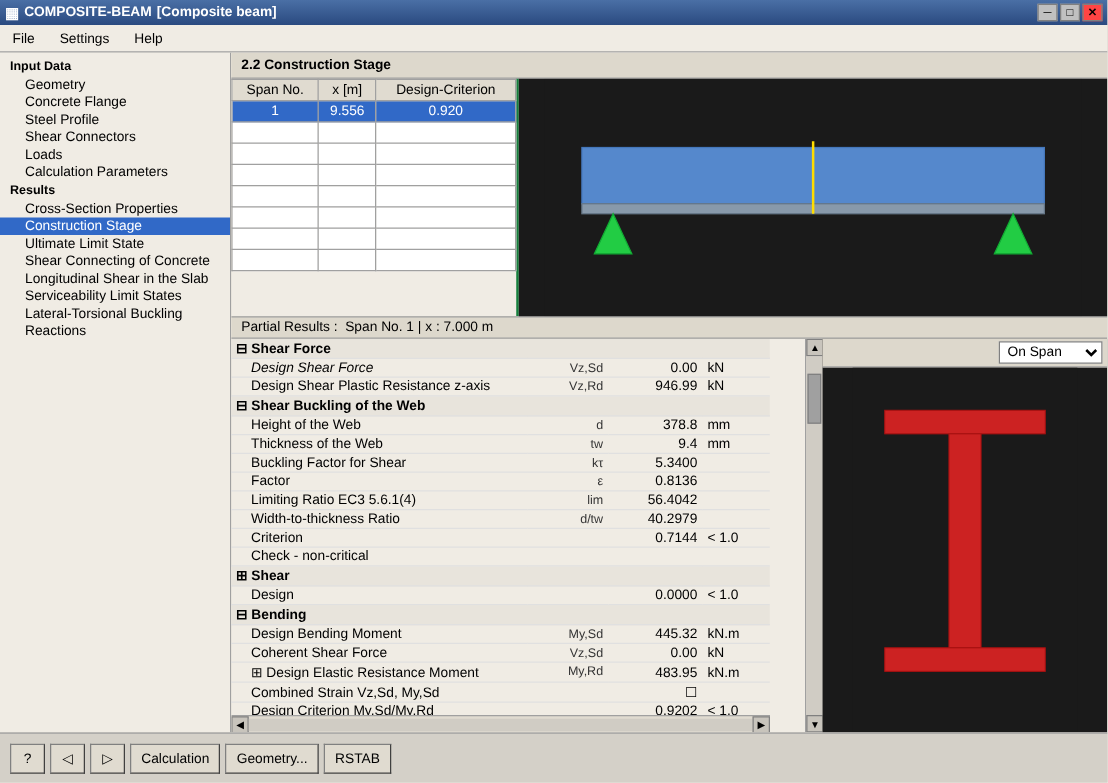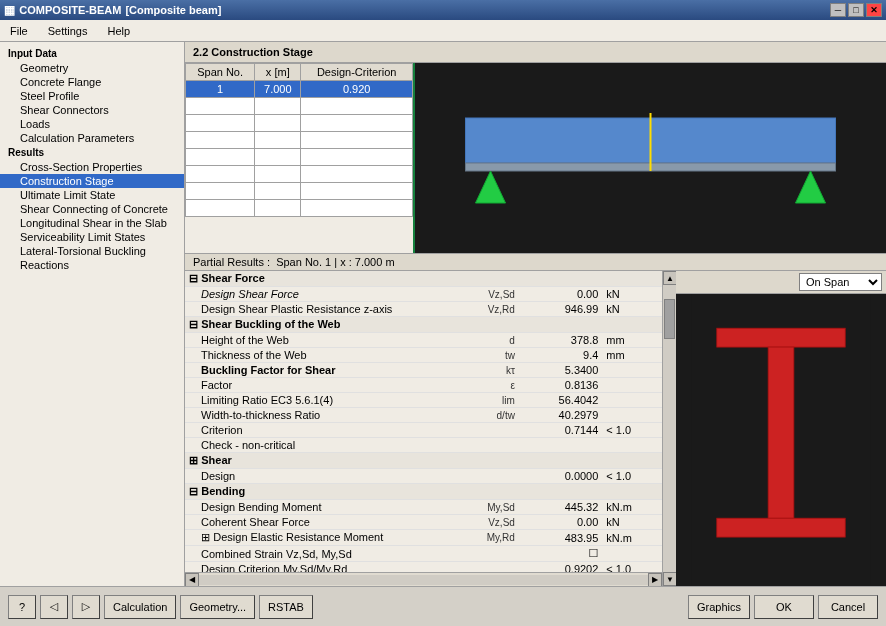--- a/index.html
+++ b/index.html
@@ -48,41 +48,41 @@
     
     .bottom-section { display: flex; flex: 1; overflow: hidden; }
     .results-table { width: 100%; border-collapse: collapse; font-size: 11px; }
     .results-table td { border-bottom: 1px solid #e0e0e0; padding: 1px 4px; }
     .section-row td { background: #e8e4dc; font-weight: bold; }
     .indent-1 td:first-child { padding-left: 16px; }
     .value-col { text-align: right; }
     .unit-col { text-align: left; padding-left: 4px; }
     
     
-    .ibeam-view { width: 210px; background: #1a1a1a; position: relative; }
+    .ibeam-view { width: 228px; background: #1a1a1a; position: relative; }
     .ibeam-view svg { width: 100%; height: 100%; }
     
     
     .footer { height: 40px; background: #d4d0c8; border-top: 1px solid #a0a0a0; display: flex; align-items: center; justify-content: space-between; padding: 0 8px; }
     .footer-left { display: flex; gap: 4px; align-items: center; }
     .footer-right { display: flex; gap: 4px; align-items: center; }
     .footer-btn { height: 24px; padding: 0 8px; background: #e0dbd0; border: 1px solid #808080; border-bottom-color: #404040; border-right-color: #404040; font-size: 11px; cursor: pointer; display: flex; align-items: center; justify-content: center; }
     .footer-btn.icon-btn { width: 28px; padding: 0; }
     .footer-btn.ok { background: #e0dbd0; font-weight: normal; min-width: 60px; }
     .footer-btn.cancel { background: #e0dbd0; min-width: 60px; }
     
     .scrollbar-v { width: 14px; background: #e0dbd0; border-left: 1px solid #a0a0a0; display: flex; flex-direction: column; }
     .scroll-thumb { background: #a0a0a0; border: 1px solid #808080; height: 40px; margin: 14px 1px; }
     .scroll-arrow { width: 14px; height: 14px; background: #c8c4bc; border: 1px solid #808080; display: flex; align-items: center; justify-content: center; font-size: 8px; cursor: pointer; flex-shrink: 0; }
     
     .horiz-scroll { height: 14px; background: #e0dbd0; border-top: 1px solid #a0a0a0; display: flex; align-items: center; }
     .scroll-arrow-h { width: 14px; height: 14px; background: #c8c4bc; border: 1px solid #808080; display: flex; align-items: center; justify-content: center; font-size: 8px; cursor: pointer; flex-shrink: 0; }
     .scroll-track-h { flex: 1; height: 10px; background: #d0ccC4; }
     
-    .results-area-wrapper { display: flex; flex: 1; overflow: hidden; }
+    .results-area-wrapper { display: flex; flex: 1; overflow: hidden; gap: 28px; }
     .results-inner { flex: 1; overflow: hidden; display: flex; flex-direction: column; }
     
     
     .on-span-row { display: flex; justify-content: flex-end; padding: 2px 4px; background: #ddd8cc; border-bottom: 1px solid #a0a0a0; }
     .on-span-select { font-size: 11px; padding: 1px 2px; border: 1px solid #808080; background: white; min-width: 80px; }
   </style>
 </head>
 <body>
 
 <div>
@@ -138,21 +138,21 @@
               <thead>
                 <tr>
                   <th>Span No.</th>
                   <th>x [m]</th>
                   <th>Design-Criterion</th>
                 </tr>
               </thead>
               <tbody>
                 <tr class="selected">
                   <td>1</td>
-                  <td>7.000</td>
+                  <td>9.556</td>
                   <td>0.920</td>
                 </tr>
                 <tr>
                     <td>&nbsp;</td>
                     <td></td>
                     <td></td>
                   </tr>
                 <tr>
                     <td>&nbsp;</td>
                     <td></td>
@@ -248,21 +248,21 @@
       <td class="value-col">378.8</td>
       <td class="unit-col">mm</td>
     </tr>
                       <tr class="indent-1">
       <td style="padding-left:16px;">Thickness of the Web</td>
       <td class="value-col" style="font-size:10px; color:#333;">tw</td>
       <td class="value-col">9.4</td>
       <td class="unit-col">mm</td>
     </tr>
                       <tr class="indent-1">
-      <td style="padding-left:16px;font-weight:bold;">Buckling Factor for Shear</td>
+      <td style="padding-left:16px;">Buckling Factor for Shear</td>
       <td class="value-col" style="font-size:10px; color:#333;">kτ</td>
       <td class="value-col">5.3400</td>
       <td class="unit-col"></td>
     </tr>
                       <tr class="indent-1">
       <td style="padding-left:16px;">Factor</td>
       <td class="value-col" style="font-size:10px; color:#333;">ε</td>
       <td class="value-col">0.8136</td>
       <td class="unit-col"></td>
     </tr>
@@ -376,20 +376,15 @@
 
     <div class="footer">
       <div class="footer-left">
         <button class="footer-btn icon-btn">?</button>
         <button class="footer-btn icon-btn">◁</button>
         <button class="footer-btn icon-btn">▷</button>
         <button class="footer-btn">Calculation</button>
         <button class="footer-btn">Geometry...</button>
         <button class="footer-btn">RSTAB</button>
       </div>
-      <div class="footer-right">
-        <button class="footer-btn">Graphics</button>
-        <button class="footer-btn ok">OK</button>
-        <button class="footer-btn cancel">Cancel</button>
-      </div>
     </div>
   </div>
 </div>
 
 </body></html>

